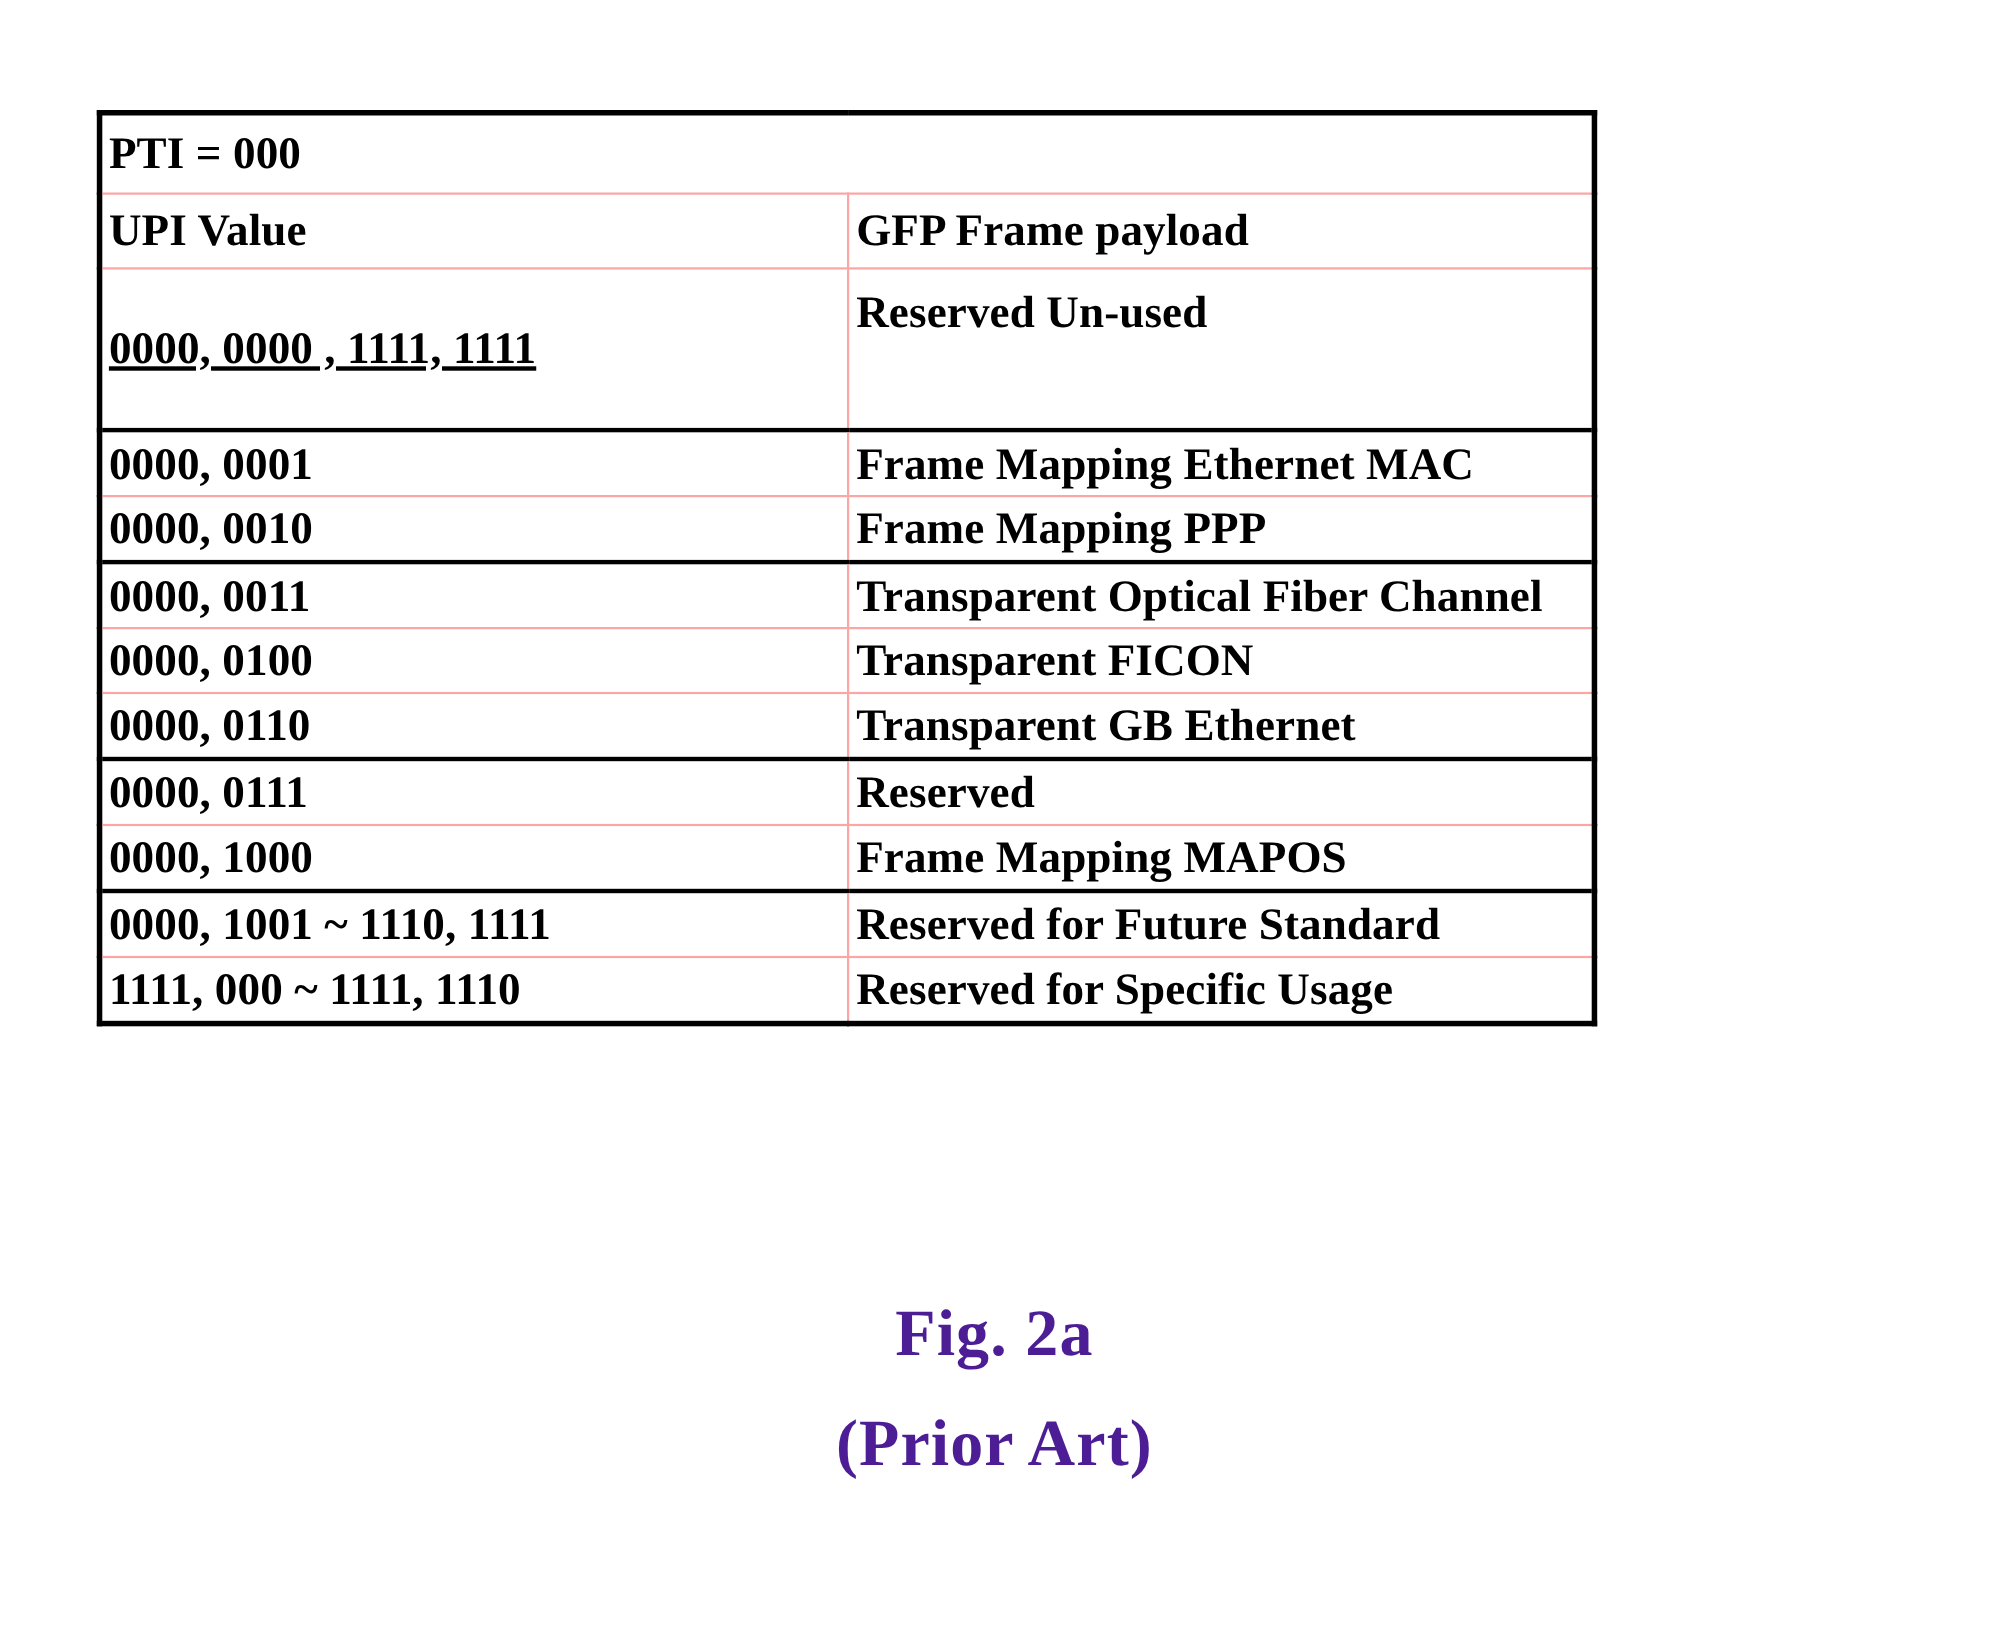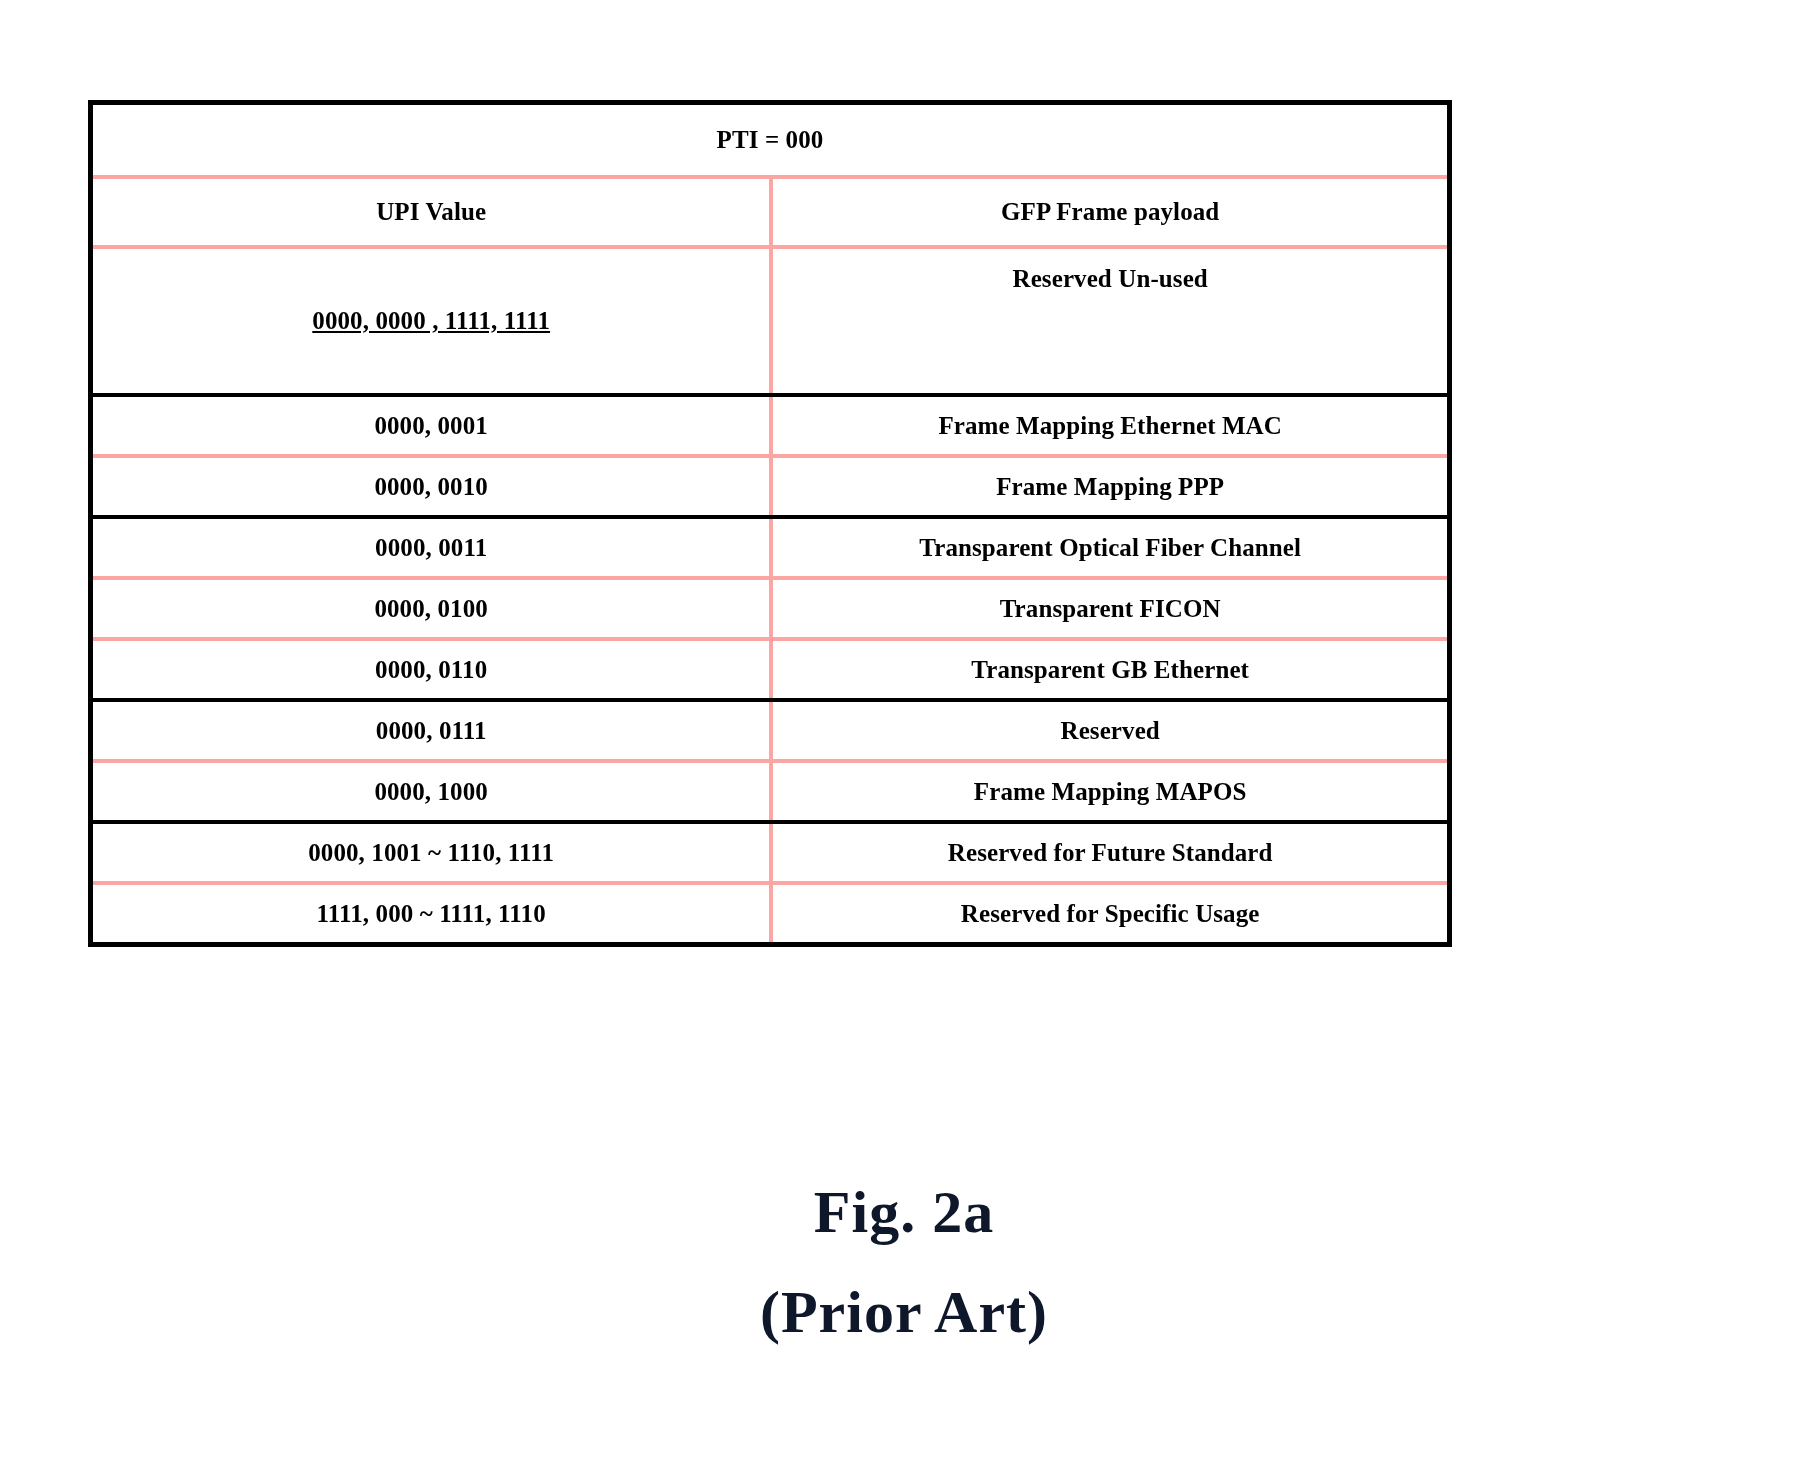--- a/index.html
+++ b/index.html
@@ -34,25 +34,24 @@
   }
 
   table.gfp {
     width: 100%;
     border-collapse: collapse;
     table-layout: fixed;
     border: 5px solid #000000;
   }
 
   table.gfp td {
-    border: 4px solid #fca5a5;
-    text-align: center;
+    border: 2px solid #fca5a5;
     vertical-align: middle;
     font-weight: bold;
-    font-size: 25px;
+    font-size: 41px;
     line-height: 1.12;
     padding: 0 6px;
     letter-spacing: 0.1px;
   }
 
   
   col.c-upi { width: 50.1%; }
   col.c-payload { width: 49.9%; }
 
   
@@ -88,21 +87,21 @@
 
   .gap-comma { letter-spacing: 0; }
 
   
   .caption {
     position: absolute;
     left: 0;
     width: 1808px;
     text-align: center;
     font-weight: bold;
-    color: #0f172a;
+    color: #4c1d95;
   }
   .fig-label {
     top: 1178px;
     font-size: 60px;
     letter-spacing: 1px;
   }
   .prior-art {
     top: 1278px;
     font-size: 60px;
     letter-spacing: 1px;

